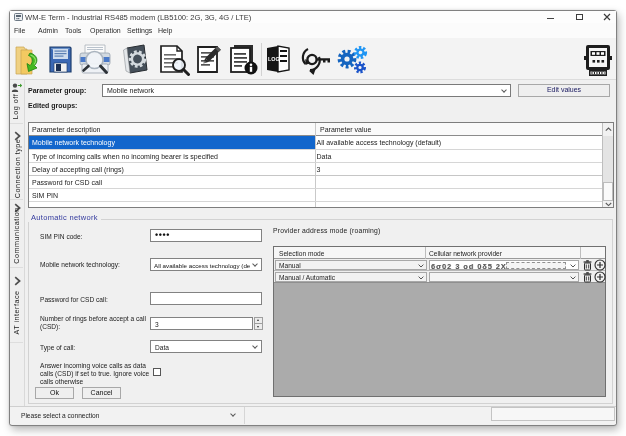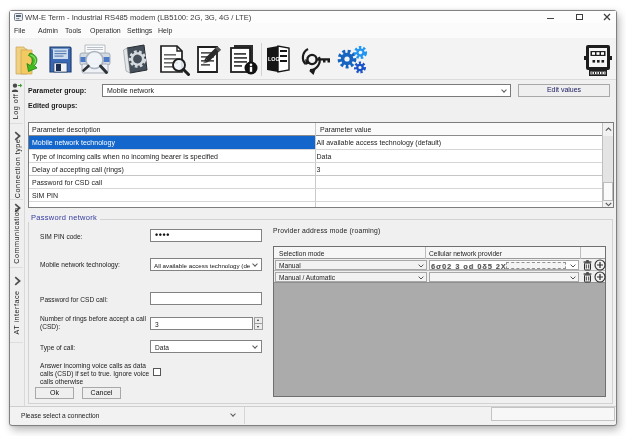--- a/index.html
+++ b/index.html
@@ -256,21 +256,21 @@
           <path d="M0.8 3.6 L3.5 1 L6.2 3.6" stroke="#5a5a5a" stroke-width="1.1" fill="none"></path>
         </svg>
     <div class="abs" style="left:574px;top:59px;width:10px;height:19px;background:#fafafa;border:1px solid #bdbdbd;"></div>
     <div class="abs" style="left:574px;top:78px;width:10px;height:6px;background:#f1f1f1;"></div>
     <svg class="abs" style="left:575.5px;top:79px;" width="7" height="5" viewBox="0 0 7 5">
           <path d="M0.8 1 L3.5 3.6 L6.2 1" stroke="#5a5a5a" stroke-width="1.1" fill="none"></path>
         </svg>
   </div>
 
   <div class="abs" style="left:18.0px;top:208.0px;width:585px;height:185px;border:1px solid #d2d2d2;"></div>
-  <div class="abs" style="left:18px;top:201.5px;background:#f0f0f0;padding:0 3px;color:#333a9e;font-size:7.5px;letter-spacing:0.3px;">Password network</div>
+  <div class="abs" style="left:18px;top:201.5px;background:#f0f0f0;padding:0 3px;color:#333a9e;font-size:7.5px;letter-spacing:0.3px;">Automatic network</div>
 
   <div class="abs t65" style="left:30.0px;top:222.0px;">SIM PIN code:</div>
   <div class="abs field" style="left:140.0px;top:218.0px;width:112px;height:13px;">
     <div style="position:absolute;left:4px;top:-0.5px;font-size:9px;font-weight:bold;letter-spacing:0.6px;color:#111;">••••</div>
   </div>
 
   <div class="abs t65" style="left:30.0px;top:250.0px;">Mobile network technology:</div>
   <div class="abs field" style="left:140.0px;top:247.0px;width:112px;height:13px;overflow:hidden;">
     <div class="abs" style="left:3px;top:2.8px;font-size:6.2px;color:#111;white-space:nowrap;width:96px;overflow:hidden;">All available access technology (de</div>
     <div class="arr" style="position:absolute;right:1px;top:1px;bottom:1px;width:10px;display:flex;align-items:center;justify-content:center;">

